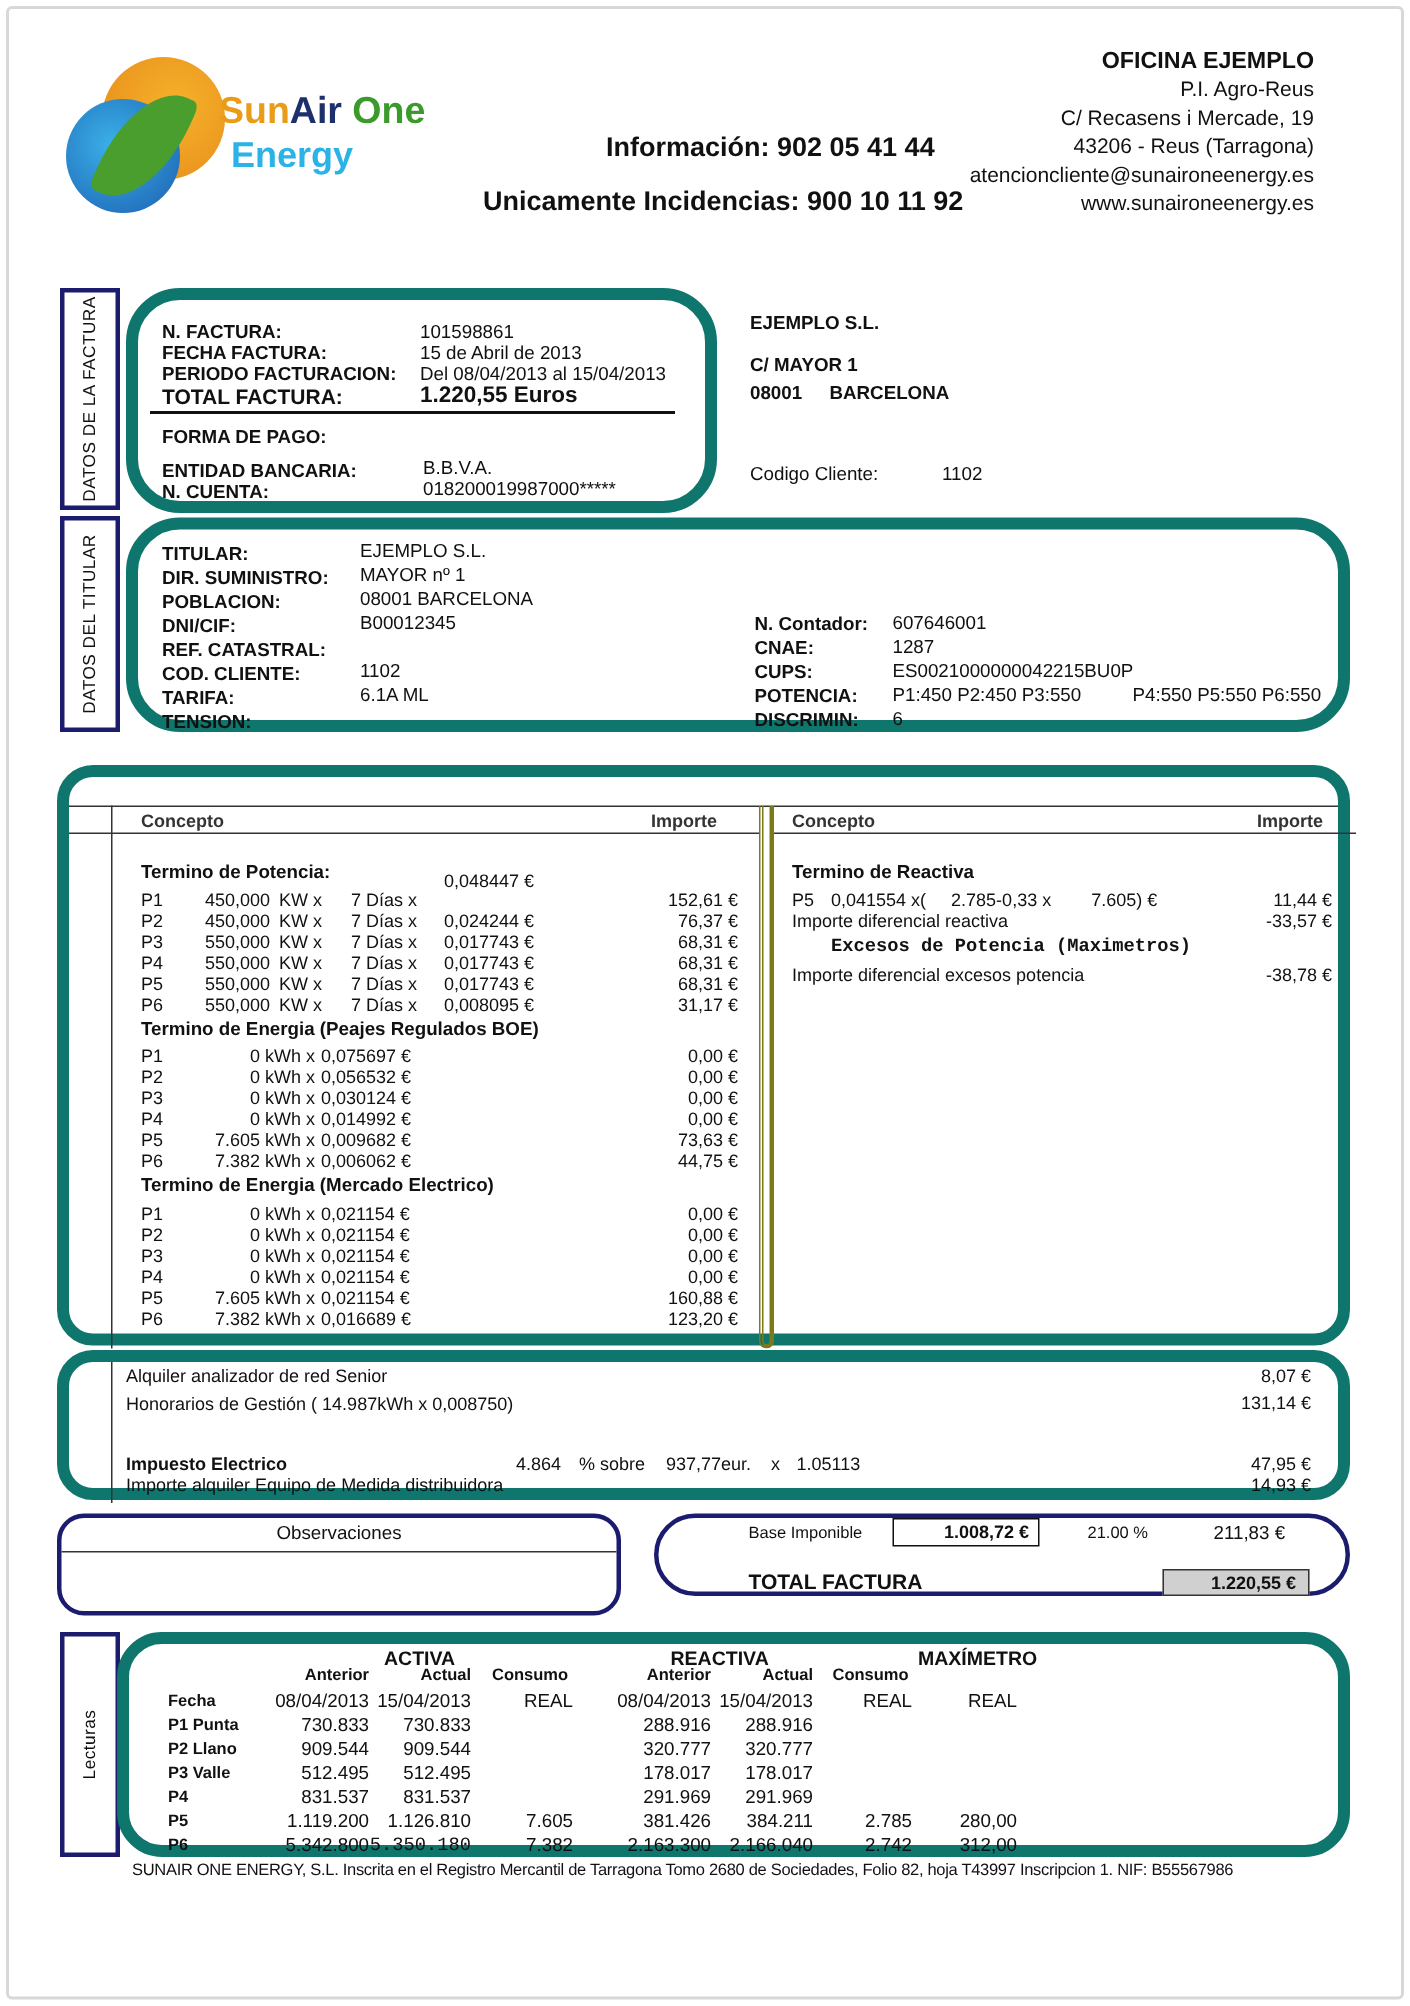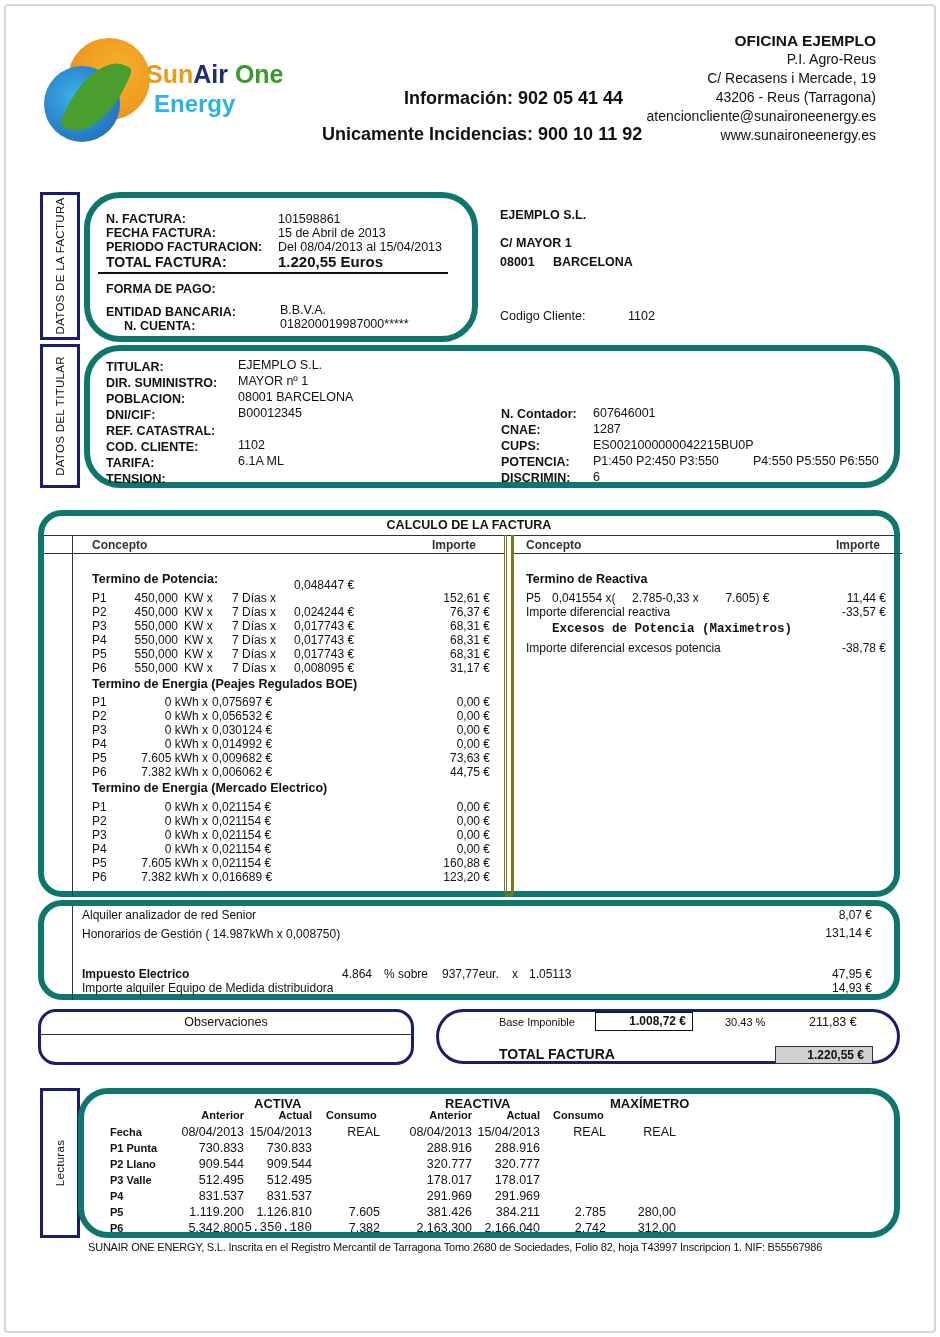--- a/index.html
+++ b/index.html
@@ -1,20 +1,20 @@
 <!DOCTYPE html>
 <html><head>
 <meta charset="utf-8">
 <style>
   * { box-sizing: border-box; margin: 0; padding: 0; }
   html, body { width: 940px; height: 1337px; background: #fff; }
   body { position: relative; font-family: "Liberation Sans", sans-serif; color: #111; overflow: hidden; }
   .page-frame { position: absolute; left: 4px; top: 4px; width: 932px; height: 1329px; border: 2px solid #d8d8d8; border-radius: 4px; }
   .abs { position: absolute; }
-  .olive { border: 6px solid #0f766e; }
+  .olive { border: 8px solid #0f766e; }
   .navy { border: 3px solid #1c1c6e; }
 
   
   .logo { left: 42px; top: 38px; width: 290px; height: 110px; }
   .logo .sun { position: absolute; left: 26px; top: 0; width: 82px; height: 82px; border-radius: 50%; background: radial-gradient(circle at 60% 40%, #f5b22a, #e7891a); }
   .logo .earth { position: absolute; left: 2px; top: 28px; width: 76px; height: 76px; border-radius: 50%; background: radial-gradient(circle at 40% 40%, #3ab0e8, #1c5fb0); }
   .logo .leaf { position: absolute; left: 32px; top: 18px; width: 44px; height: 82px; background: #4a9e2e; border-radius: 80% 10% 80% 10%; transform: rotate(25deg); }
   .logo .t1 { position: absolute; left: 104px; top: 22px; font-size: 25px; font-weight: bold; white-space: nowrap; }
   .logo .t1 .sun-w { color: #e89c18; }
   .logo .t1 .air-w { color: #1e2f6e; }
@@ -78,21 +78,21 @@
   <div class="row lbl" style="left:16px; top:28px;">FECHA FACTURA:</div>
   <div class="row val" style="left:188px; top:28px;">15 de Abril de 2013</div>
   <div class="row lbl" style="left:16px; top:42px;">PERIODO FACTURACION:</div>
   <div class="row val" style="left:188px; top:42px;">Del 08/04/2013 al 15/04/2013</div>
   <div class="row" style="left:16px; top:56px; font-weight:bold; font-size:14px;">TOTAL FACTURA:</div>
   <div class="row" style="left:188px; top:55px; font-weight:bold; font-size:15px;">1.220,55 Euros</div>
   <div class="abs" style="left:8px; top:74px; width:350px; border-top:2px solid #111;"></div>
   <div class="row lbl" style="left:16px; top:84px;">FORMA DE PAGO:</div>
   <div class="row lbl" style="left:16px; top:107px;">ENTIDAD BANCARIA:</div>
   <div class="row val" style="left:190px; top:105px;">B.B.V.A.</div>
-  <div class="row lbl" style="left:16px; top:121px;margin-left:18px;">N. CUENTA:</div>
+  <div class="row lbl" style="left:16px; top:121px;">N. CUENTA:</div>
   <div class="row val" style="left:190px; top:119px;">018200019987000*****</div>
 </div>
 
 <div class="abs" style="left:500px; top:208px; width:380px; height:120px;">
   <div class="row lbl" style="left:0; top:0;">EJEMPLO S.L.</div>
   <div class="row lbl" style="left:0; top:28px;">C/ MAYOR  1</div>
   <div class="row lbl" style="left:0; top:47px;">08001</div>
   <div class="row lbl" style="left:53px; top:47px;">BARCELONA</div>
   <div class="row val" style="left:0; top:101px;">Codigo Cliente:</div>
   <div class="row val" style="left:128px; top:101px;">1102</div>
@@ -124,21 +124,20 @@
   <div class="row lbl" style="left:411px; top:88px;">CUPS:</div>
   <div class="row val" style="left:503px; top:87px;">ES0021000000042215BU0P</div>
   <div class="row lbl" style="left:411px; top:104px;">POTENCIA:</div>
   <div class="row val" style="left:503px; top:103px;">P1:450 P2:450 P3:550</div>
   <div class="row val" style="left:663px; top:103px;">P4:550 P5:550 P6:550</div>
   <div class="row lbl" style="left:411px; top:120px;">DISCRIMIN:</div>
   <div class="row val" style="left:503px; top:119px;">6</div>
 </div>
 
 <div class="abs olive" style="left:38px; top:510px; width:862px; height:387px; border-radius:24px;">
-  <div class="abs" style="left:0; top:2px; width:100%; text-align:center; font-weight:bold; font-size:12.5px;">CALCULO DE LA FACTURA</div>
   <div class="abs" style="left:0; top:19px; width:100%; border-top:1px solid #333;"></div>
   <div class="abs" style="left:0; top:37px; width:460px; border-top:1px solid #333;"></div>
   <div class="abs" style="left:470px; top:37px; width:388px; border-top:1px solid #333;"></div>
   <div class="abs" style="left:28px; top:19px; height:362px; border-left:1px solid #333;"></div>
   <div class="abs" style="left:460px; top:19px; height:362px; border-left:3px double #7a7a1a; width:10px; border-right:3px solid #7a7a1a; border-bottom-right-radius:20px; border-bottom-left-radius:20px; border-bottom:3px solid #7a7a1a;"></div>
 
   <div class="abs col-head" style="left:48px; top:22px;">Concepto</div>
   <div class="abs col-head" style="left:388px; top:22px;">Importe</div>
   <div class="abs col-head" style="left:482px; top:22px;">Concepto</div>
   <div class="abs col-head" style="left:792px; top:22px;">Importe</div>
@@ -265,29 +264,29 @@
   <div class="row cond" style="left:298px; top:61px;">4.864</div>
   <div class="row cond" style="left:340px; top:61px;">% sobre</div>
   <div class="row cond" style="left:398px; top:61px;">937,77eur.</div>
   <div class="row cond" style="left:468px; top:61px;">x</div>
   <div class="row cond" style="left:485px; top:61px;">1.05113</div>
   <div class="row cond right" style="left:720px; width:108px; top:61px;">47,95 €</div>
   <div class="row cond" style="left:38px; top:75px;">Importe alquiler Equipo de Medida distribuidora</div>
   <div class="row cond right" style="left:720px; width:108px; top:75px;">14,93 €</div>
 </div>
 
-<div class="abs navy" style="left:38px; top:1009px; width:376px; height:56px; border-radius:18px;">
+<div class="abs navy" style="left:38px; top:1009px; width:376px; height:68px; border-radius:18px;">
   <div class="abs" style="left:0; top:3px; width:100%; text-align:center; font-size:12.5px;">Observaciones</div>
   <div class="abs" style="left:0; top:22px; width:100%; border-top:1px solid #333;"></div>
 </div>
 
 <div class="abs navy" style="left:436px; top:1009px; width:464px; height:55px; border-radius:28px;">
   <div class="row" style="left:60px; top:4px; font-size:11px;">Base Imponible</div>
   <div class="abs right" style="left:156px; top:0; width:98px; height:19px; border:1.5px solid #111; font-size:12px; font-weight:bold; padding:1px 6px 0 0;">1.008,72 €</div>
-  <div class="row" style="left:286px; top:4px; font-size:11px;">30.43 %</div>
+  <div class="row" style="left:286px; top:4px; font-size:11px;">21.00 %</div>
   <div class="row" style="left:370px; top:3px; font-size:12.5px;">211,83 €</div>
   <div class="row" style="left:60px; top:34px; font-size:14px; font-weight:bold;">TOTAL FACTURA</div>
   <div class="abs right" style="left:336px; top:34px; width:98px; height:18px; border:1.5px solid #333; background:#d0d0d0; font-size:12px; font-weight:bold; padding:1px 8px 0 0;">1.220,55 €</div>
 </div>
 
 <div class="abs side-label navy" style="left:40px; top:1088px; height:150px;">
   <span>Lecturas</span>
 </div>
 <div class="abs olive" style="left:78px; top:1088px; width:822px; height:150px; border-radius:30px;">
   <div class="abs" style="left:170px; top:2px; font-weight:bold; font-size:13px;">ACTIVA</div>

